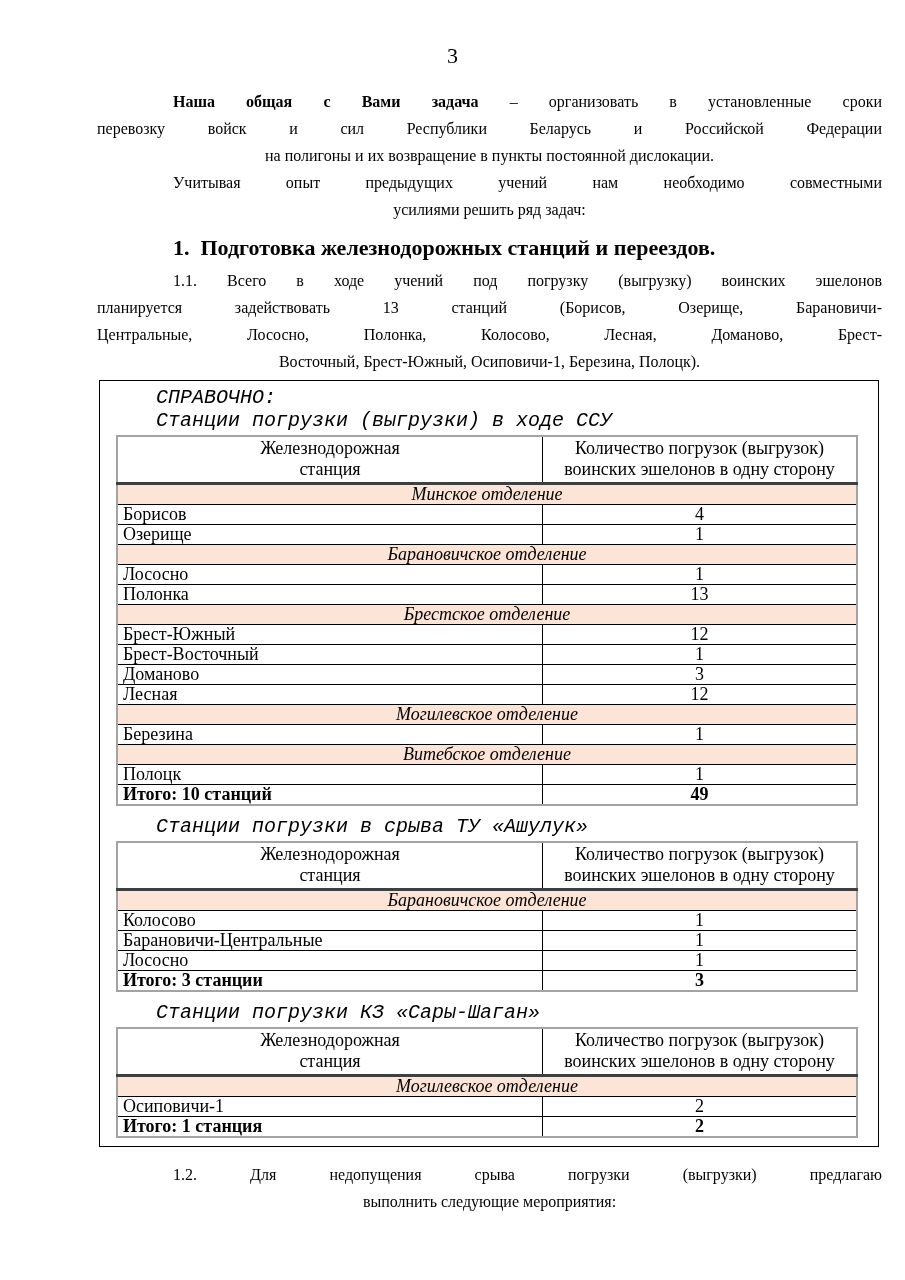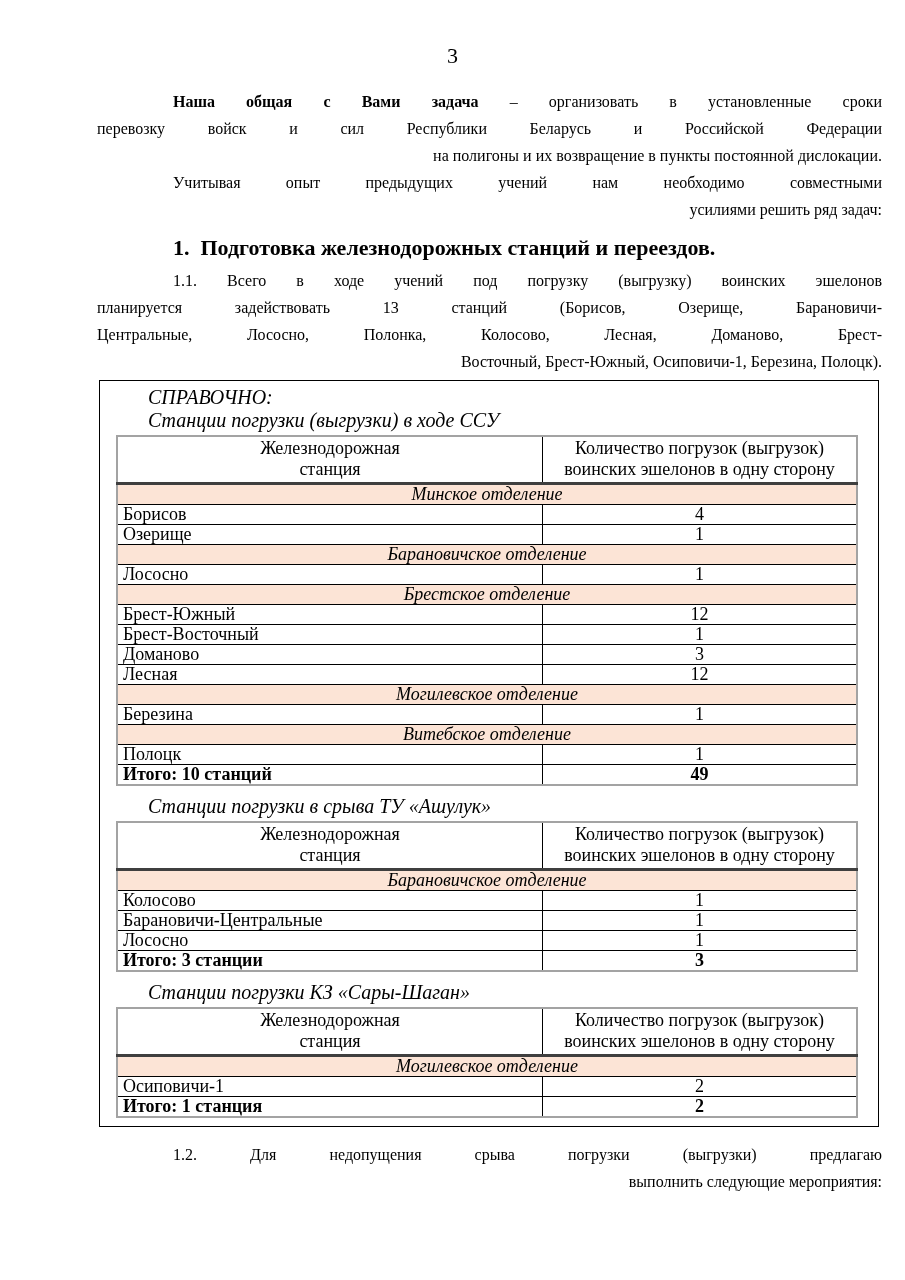--- a/index.html
+++ b/index.html
@@ -13,35 +13,36 @@
   .page-number{
     font-size:22px;line-height:27px;text-align:center;
     transform:translateX(-37px);
     margin-bottom:19px;
   }
   .pline{
     font-size:16px;line-height:27px;
     text-align:justify;text-align-last:justify;-moz-text-align-last:justify;
     white-space:normal;
   }
-  .pline.plain{text-align-last:auto;-moz-text-align-last:auto;text-align:right;}
+  .pline.plain{text-align-last:auto;-moz-text-align-last:auto;text-align:center;}
   .indent{text-indent:76px;}
   .bold{font-weight:bold;}
   .heading{
     font-size:22px;line-height:27px;font-weight:bold;
     margin:11px 0 6px 0;text-indent:76px;
   }
   .ref-box{
     margin:5px 3px 0 2px;
     border:1.5px solid #000;
     padding:5px 20px 8px 16px;
   }
   .ref-caption{
     font-size:20px;line-height:23px;font-style:italic;
-    margin-left:32px;
+    margin-left:40px;
+    font-family:Liberation Mono, monospace;
   }
   .caption-mid{margin-top:9px;margin-bottom:3px;}
   table.ref-table{
     border-collapse:collapse;width:100%;
     margin-top:3px;
     border:2px solid #a3a3a3;
   }
   table.ref-table th,
   table.ref-table td{
     border:1px solid #000;
@@ -116,20 +117,24 @@
             <td class="station">Озерище</td>
             <td class="count">1</td>
           </tr>
           <tr class="section">
             <td colspan="2">Барановичское отделение</td>
           </tr>
           <tr class="data">
             <td class="station">Лососно</td>
             <td class="count">1</td>
           </tr>
+          <tr class="data">
+            <td class="station">Полонка</td>
+            <td class="count">13</td>
+          </tr>
           <tr class="section">
             <td colspan="2">Брестское отделение</td>
           </tr>
           <tr class="data">
             <td class="station">Брест-Южный</td>
             <td class="count">12</td>
           </tr>
           <tr class="data">
             <td class="station">Брест-Восточный</td>
             <td class="count">1</td>

